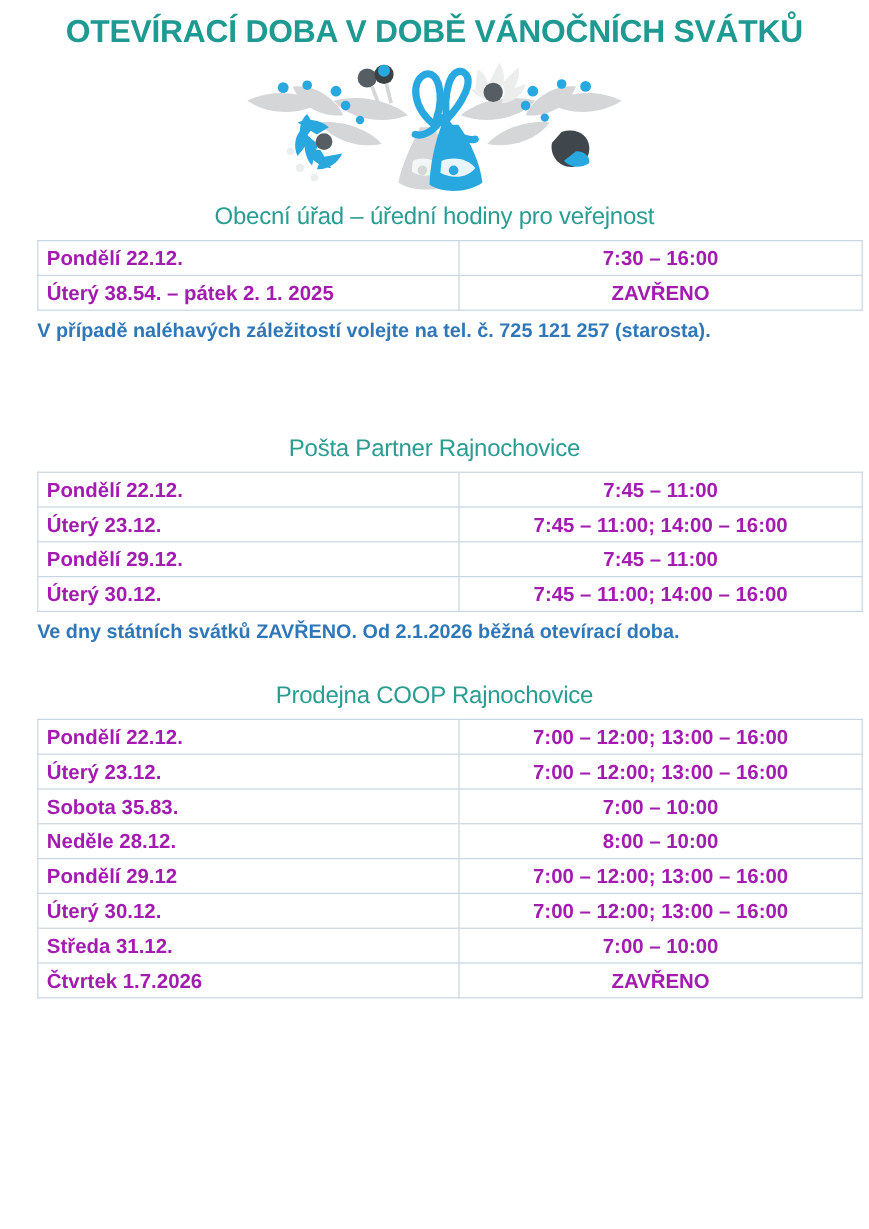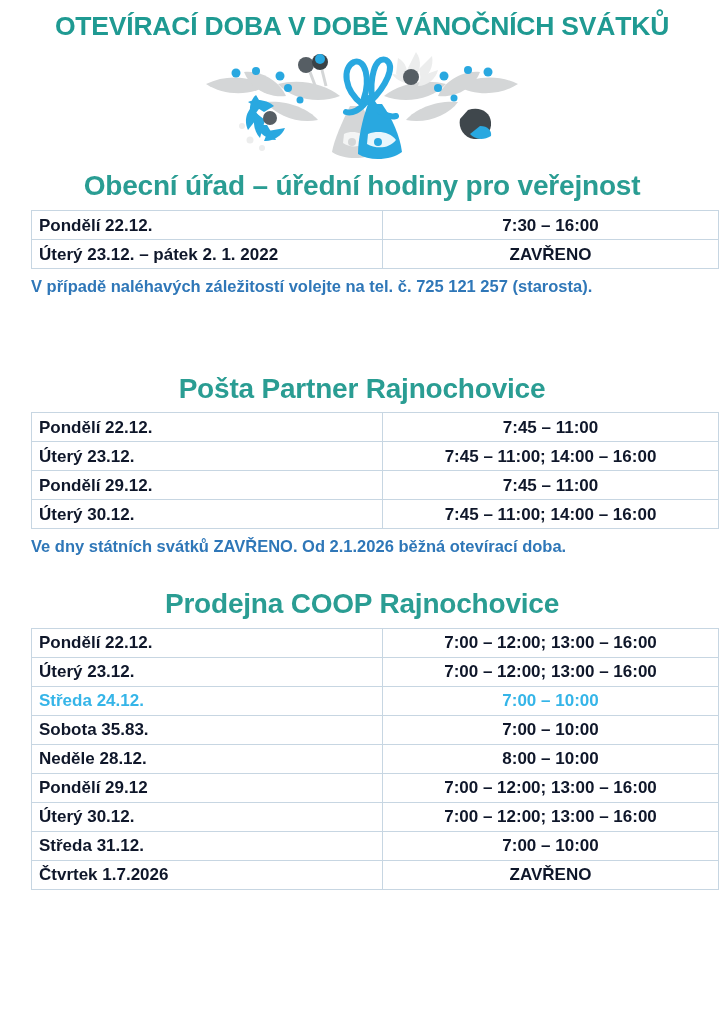--- a/index.html
+++ b/index.html
@@ -48,43 +48,43 @@
     display: block;
   }
 
   
   .section {
     padding: 0 31px;
   }
   .section-title {
     margin: 0;
     text-align: center;
-    font-size: 28px;
-    font-weight: bold;
+    font-size: 20px;
+    font-weight: normal;
     color: #2a9d93;
     line-height: 1.2;
     letter-spacing: -0.2px;
     white-space: nowrap;
   }
 
   
   table.hours {
     width: 662px;
     border-collapse: collapse;
     table-layout: fixed;
     background: #ffffff;
     margin: 0;
   }
   table.hours td {
     border: 1px solid #c7d6e2;
     height: 28px;
     padding: 0 6px;
     font-size: 17px;
     font-weight: bold;
-    color: #0f172a;
+    color: #a21caf;
     line-height: 1;
     vertical-align: middle;
     overflow: hidden;
     white-space: nowrap;
   }
   table.hours td.day {
     width: 337px;
     text-align: left;
     padding-left: 7px;
   }
@@ -199,21 +199,21 @@
   <div class="section">
     <h2 class="section-title">Obecní úřad – úřední hodiny pro veřejnost</h2>
     <div class="gap-title-table"></div>
     <table class="hours">
       <tbody>
         <tr>
           <td class="day">Pondělí   22.12.</td>
           <td class="time">7:30 – 16:00</td>
         </tr>
         <tr>
-          <td class="day">Úterý 23.12. – pátek 2. 1. 2022</td>
+          <td class="day">Úterý 38.54. – pátek 2. 1. 2025</td>
           <td class="time">ZAVŘENO</td>
         </tr>
       </tbody>
     </table>
     <div class="gap-note"></div>
     <div class="note">V případě naléhavých záležitostí volejte na tel. č. 725 121 257 (starosta).</div>
   </div>
 
   <div class="gap-section-lg"></div>
 
@@ -255,24 +255,20 @@
     <table class="hours">
       <tbody>
         <tr>
           <td class="day">Pondělí 22.12.</td>
           <td class="time">7:00 – 12:00; 13:00 – 16:00</td>
         </tr>
         <tr>
           <td class="day">Úterý 23.12.</td>
           <td class="time">7:00 – 12:00; 13:00 – 16:00</td>
         </tr>
-        <tr class="highlight">
-          <td class="day">Středa 24.12.</td>
-          <td class="time">7:00 – 10:00</td>
-        </tr>
         <tr>
           <td class="day">Sobota 35.83.</td>
           <td class="time">7:00 – 10:00</td>
         </tr>
         <tr>
           <td class="day">Neděle 28.12.</td>
           <td class="time">8:00 – 10:00</td>
         </tr>
         <tr>
           <td class="day">Pondělí 29.12</td>

